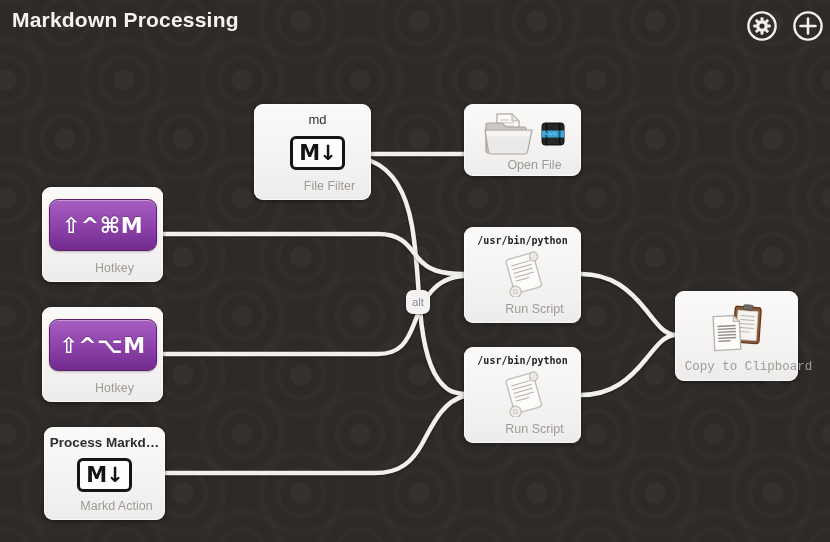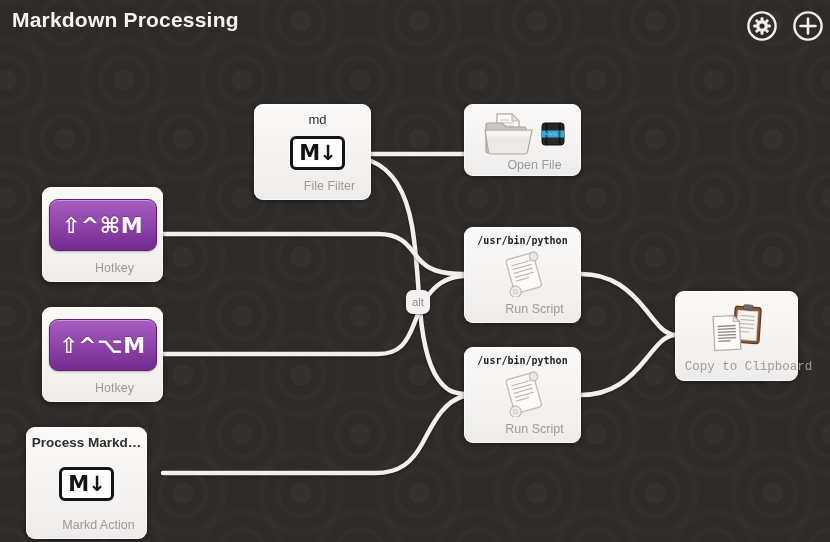--- a/index.html
+++ b/index.html
@@ -191,21 +191,21 @@
           <path d="M16 12 h20 M16 16 h20 M16 20 h20 M16 24 h20 M16 28 h14" stroke="#b1aeab" stroke-width="1"></path>
           <ellipse cx="40" cy="9" rx="4" ry="4.5" fill="#eceae8" stroke="#bfbcb9" stroke-width="1.2"></ellipse>
           <ellipse cx="13" cy="38" rx="5.5" ry="5.5" fill="#f2f0ee" stroke="#bfbcb9" stroke-width="1.2"></ellipse>
           <circle cx="13" cy="38" r="2" fill="none" stroke="#c6c3c0" stroke-width="1"></circle>
         </g>
       </svg>
     </div>
     <div class="node-label">Run Script</div>
   </div>
 
-  <div class="node" style="left:26px;top:427px;width:121px;height:112px;">
+  <div class="node" style="left:44px;top:427px;width:121px;height:93px;">
     <div class="node-top bold">Process Markd…</div>
     <div class="md-logo">
         <span>M↓</span>
       </div>
     <div class="node-label">Markd Action</div>
   </div>
 
   <div class="node" style="left:675px;top:291px;width:123px;height:90px;font-family:Liberation Mono, monospace;">
     <div class="icon-wrap" style="flex:1;">
       <svg width="62" height="52" viewBox="0 0 62 52">

